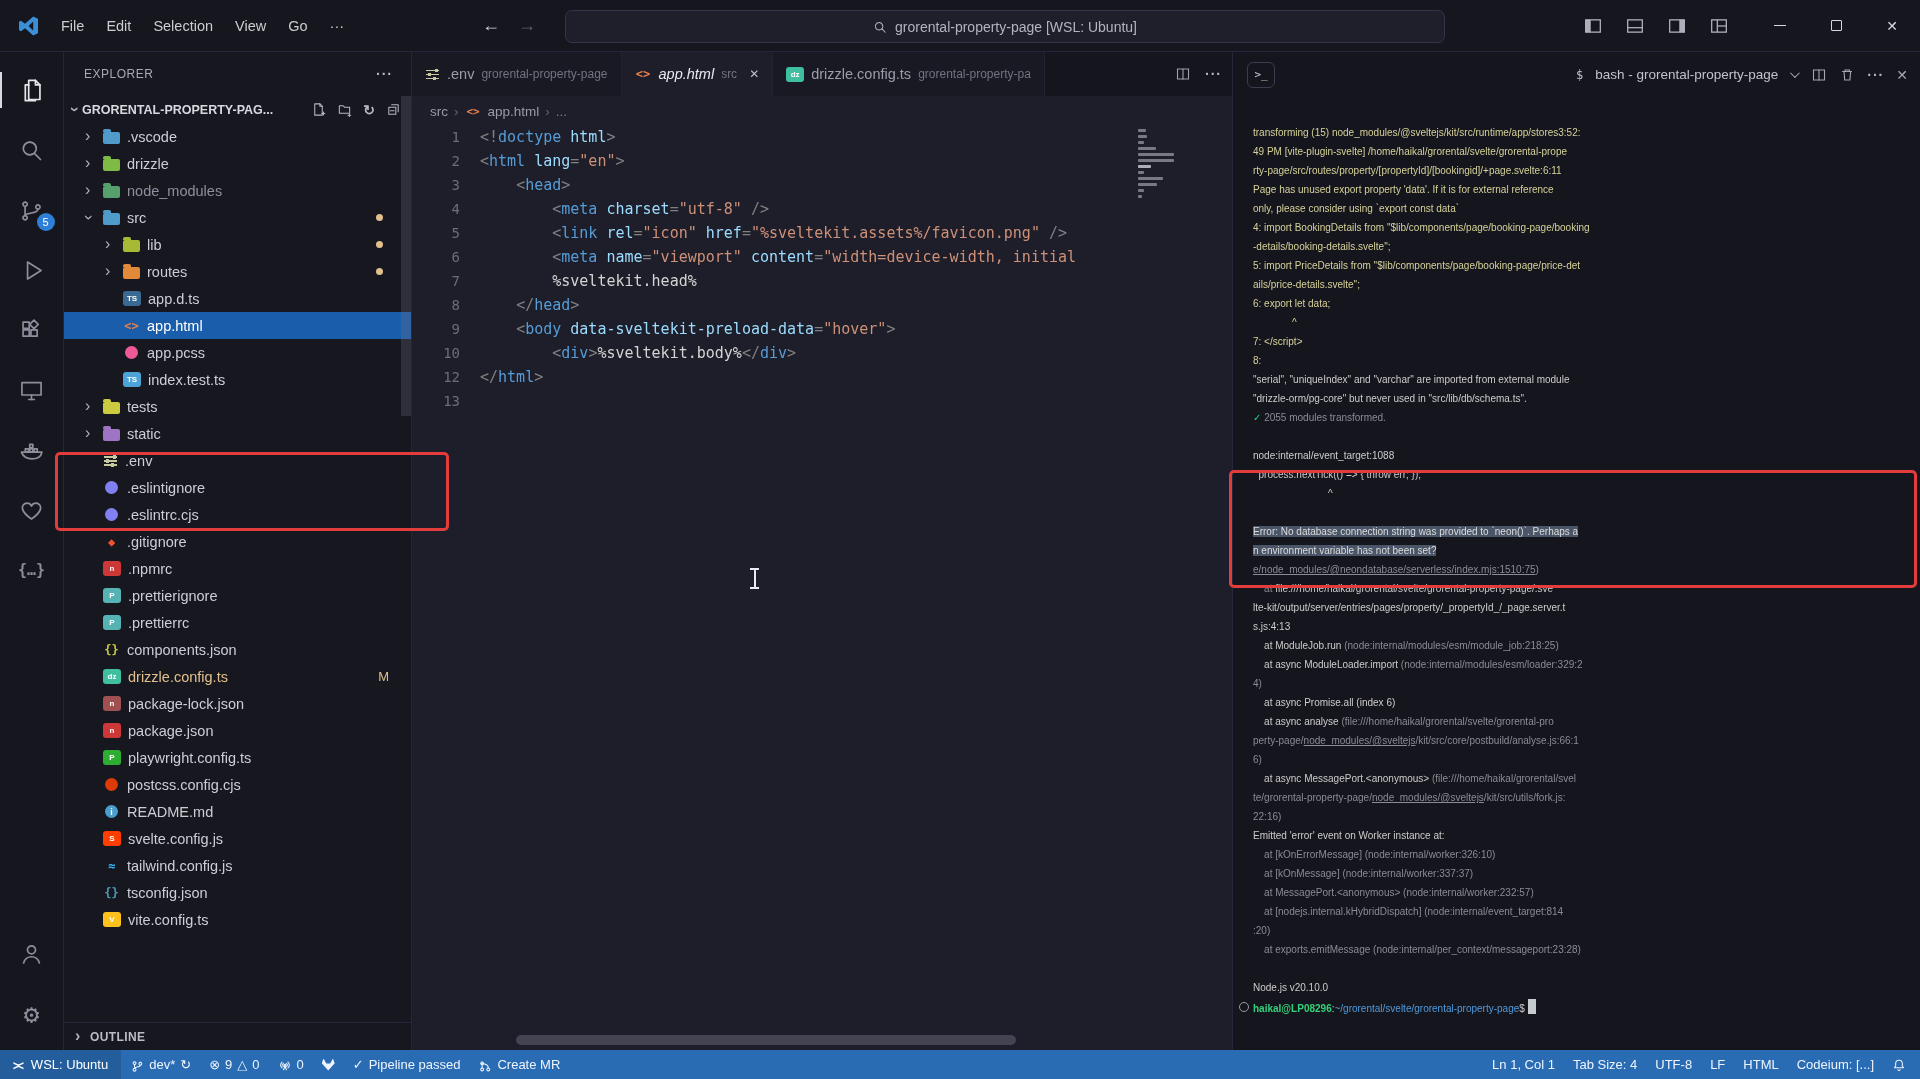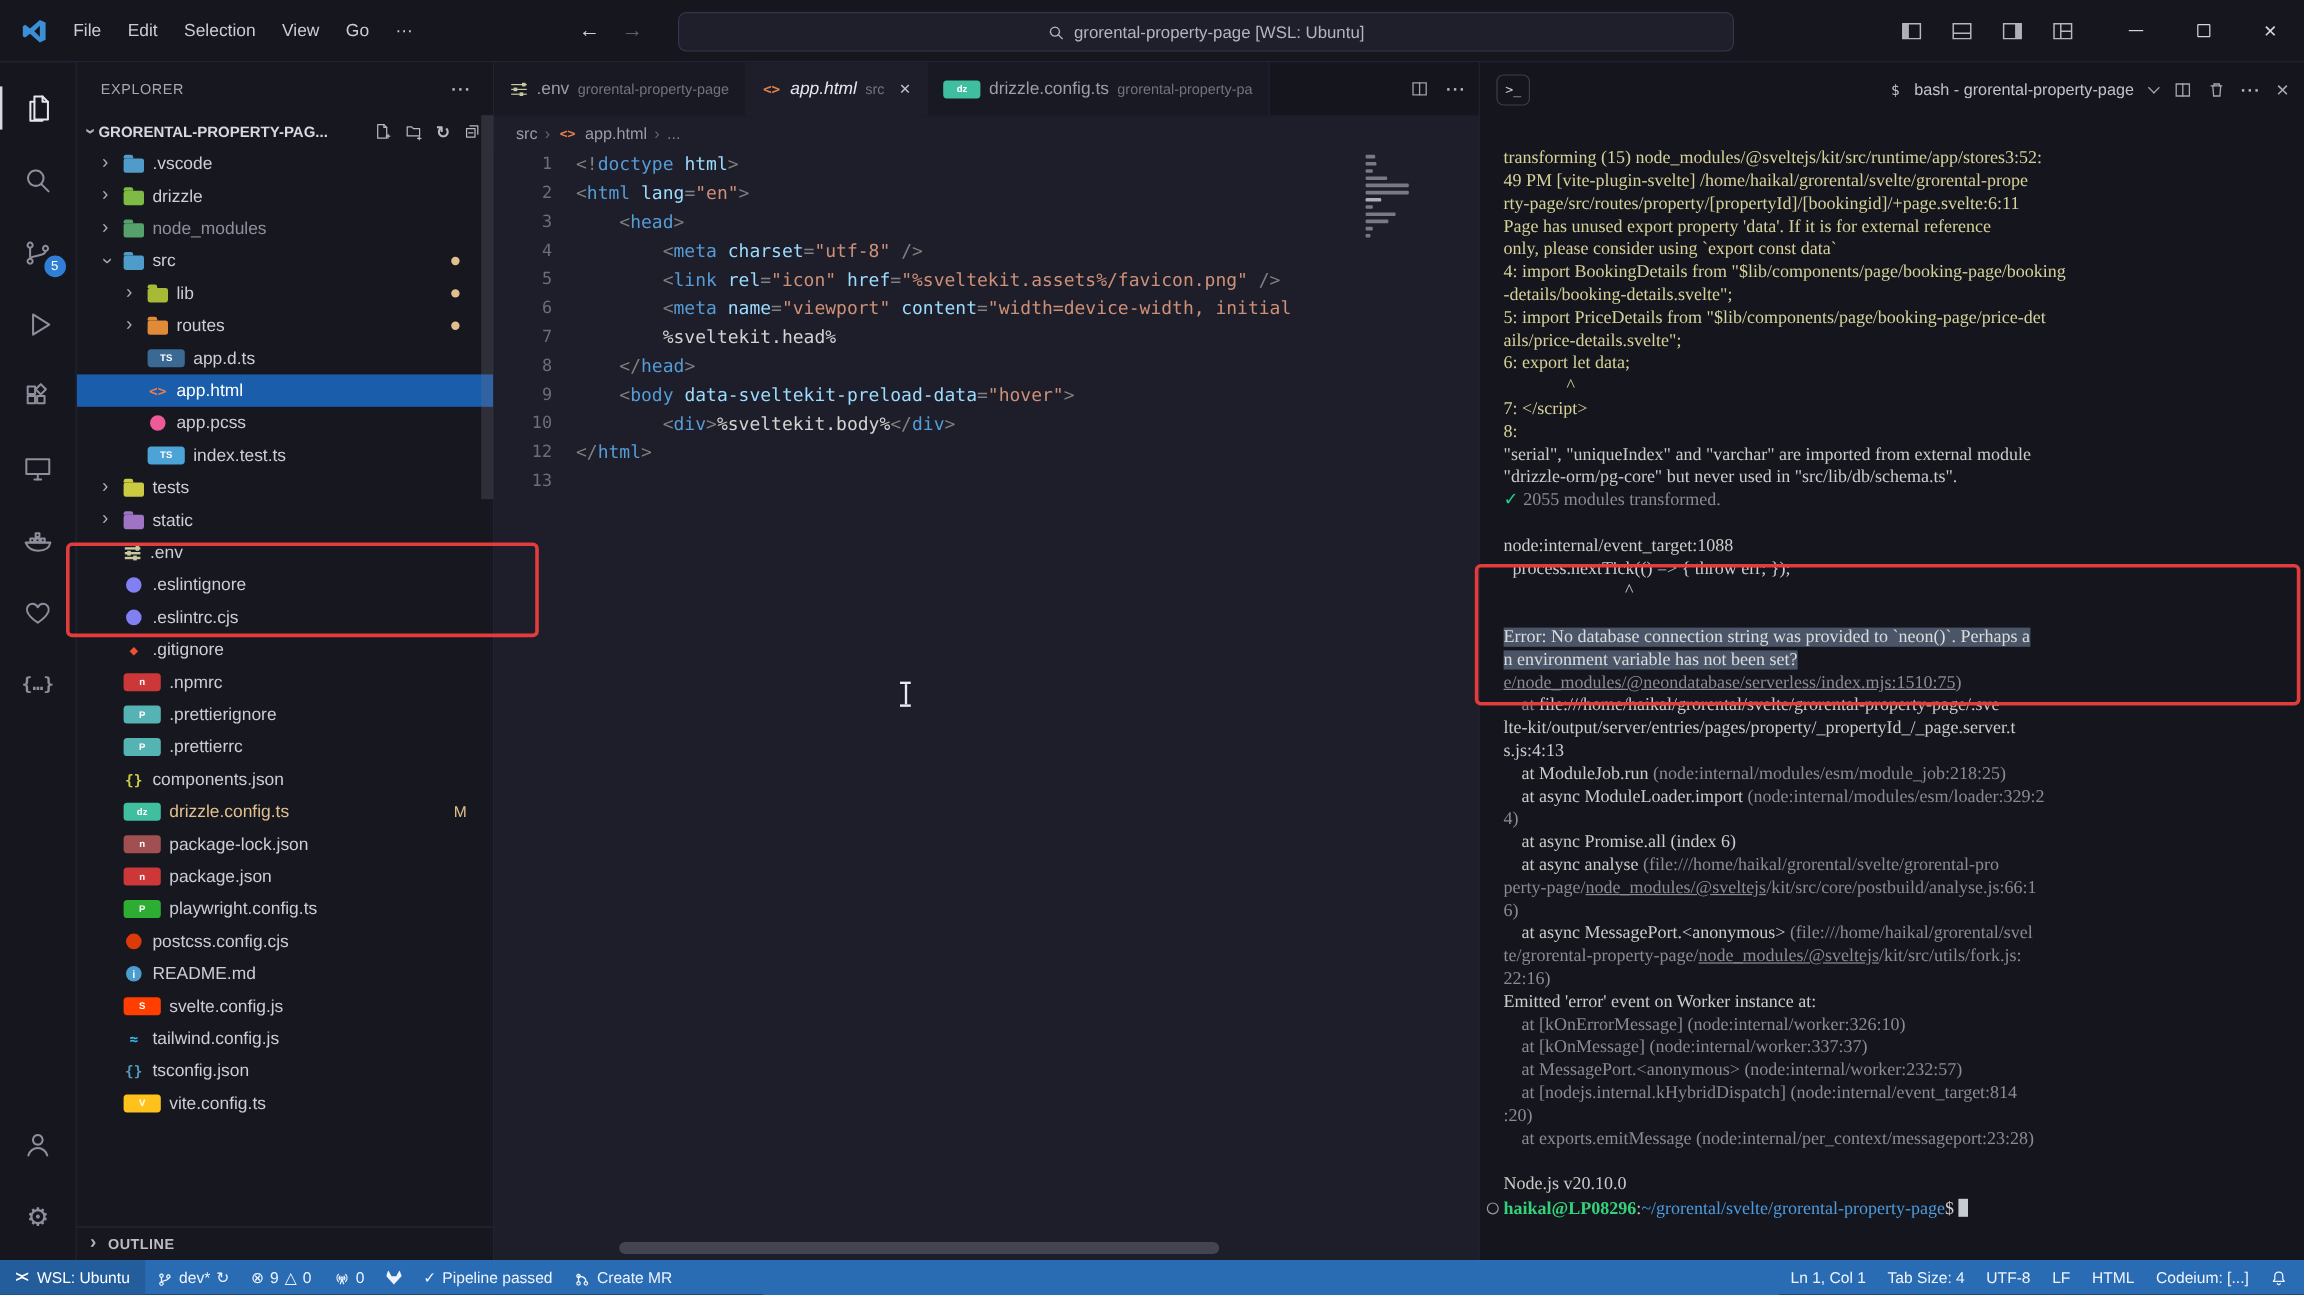--- a/index.html
+++ b/index.html
@@ -62,21 +62,21 @@
 .row{display:flex;align-items:center;height:27px;gap:7px;padding-right:6px;white-space:nowrap}
 .row.selected{background:var(--selection);color:#fff}
 .row.dim .rlabel{color:#8f8f9d}
 .row.modified .rlabel{color:var(--modified)}
 .chev{width:14px;height:18px;position:relative;flex:none}
 .chev::before{content:"›";position:absolute;left:3px;top:-1px;font-size:16px;color:#b0b0bc;display:block;transform-origin:60% 55%}
 .chev.open::before{transform:rotate(90deg)}
 .chev.none::before{content:""}
 .fold{display:inline-block;width:17px;height:12px;border-radius:2px;position:relative;flex:none;margin-top:2px}
 .fold::before{content:"";position:absolute;top:-3px;left:0;width:8px;height:3px;background:inherit;border-radius:2px 2px 0 0}
-.fis{width:31px;height:15px;border-radius:3px;color:#fff;font-size:8px;font-weight:bold;display:inline-flex;align-items:center;justify-content:center;flex:none}
+.fis{width:18px;height:15px;border-radius:3px;color:#fff;font-size:8px;font-weight:bold;display:inline-flex;align-items:center;justify-content:center;flex:none}
 .fic{width:13px;height:13px;border-radius:50%;color:#fff;font-size:9px;font-weight:bold;display:inline-flex;align-items:center;justify-content:center;flex:none;margin:0 2px}
 .fig{width:17px;text-align:center;font-family:"DejaVu Sans Mono",monospace;font-weight:bold;font-size:12px;flex:none}
 .fisl{width:15px;height:13px;display:inline-block;position:relative;flex:none}
 .fisl::before{content:"";position:absolute;left:1px;right:1px;top:2px;height:1.6px;background:#c9c9a0;box-shadow:0 4px 0 #c9c9a0,0 8px 0 #c9c9a0}
 .fisl::after{content:"";position:absolute;top:1px;left:10px;width:3px;height:3.5px;background:#c9c9a0;box-shadow:-7px 4px 0 #c9c9a0,-2px 8px 0 #c9c9a0}
 .gitdot{margin-left:auto;margin-right:22px;width:7px;height:7px;border-radius:50%;background:var(--modified);flex:none}
 .gitbadge{margin-left:auto;margin-right:16px;color:var(--modified);font-size:13px}
 .sb-sections{flex:none;border-top:1px solid var(--border)}
 .sb-sec{height:27px;display:flex;align-items:center;gap:4px;padding-left:8px;font-size:12px;font-weight:bold;letter-spacing:.4px;color:#bcbcc8;border-top:1px solid var(--border)}
 .sb-sec:first-child{border-top:none}
@@ -113,21 +113,21 @@
 
 
 .terminal{flex:1;display:flex;flex-direction:column;background:var(--bg-terminal);border-left:1px solid var(--border);min-width:0}
 .term-header{height:45px;flex:none;display:flex;align-items:center;padding:0 12px 0 14px}
 .term-badge{width:28px;height:26px;border:1px solid #3c3c50;border-radius:6px;display:flex;align-items:center;justify-content:center;font-family:"DejaVu Sans Mono",monospace;font-size:11px;color:#cfcfd8}
 .term-right{margin-left:auto;display:flex;align-items:center;gap:12px;color:#a6a6b2}
 .term-mini{font-family:"DejaVu Sans Mono",monospace;font-size:12px;color:#c2c2cc}
 .term-title{font-size:13.5px;color:#c2c2cc;max-width:200px;white-space:nowrap;overflow:hidden}
 .chev-down{width:7px;height:7px;border-right:1.4px solid #a6a6b2;border-bottom:1.4px solid #a6a6b2;transform:rotate(45deg) translateY(-2px);margin-right:2px}
 .term-x{font-size:14px}
-.term-body{flex:1;overflow:hidden;padding:26px 0 0 20px;font-family:Liberation Serif, serif;font-size:15px;line-height:19px}
+.term-body{flex:1;overflow:hidden;padding:26px 0 0 20px;font-family:Liberation Sans, sans-serif;font-size:10px;line-height:19px}
 .tl{min-height:19px;white-space:pre;position:relative}
 .t-y{color:var(--term-yellow)}
 .t-w{color:var(--term-white)}
 .t-g{color:var(--term-grey)}
 .t-gr{color:var(--term-green)}
 .t-gu{color:var(--term-grey);text-decoration:underline}
 .t-hl{color:#dcdcdc;background:var(--term-sel)}
 .t-pg{color:#33d17a;font-weight:bold}
 .t-pb{color:var(--term-blue)}
 .tcursor{display:inline-block;width:8px;height:15px;background:#c6cbd2;transform:translateY(2px)}

